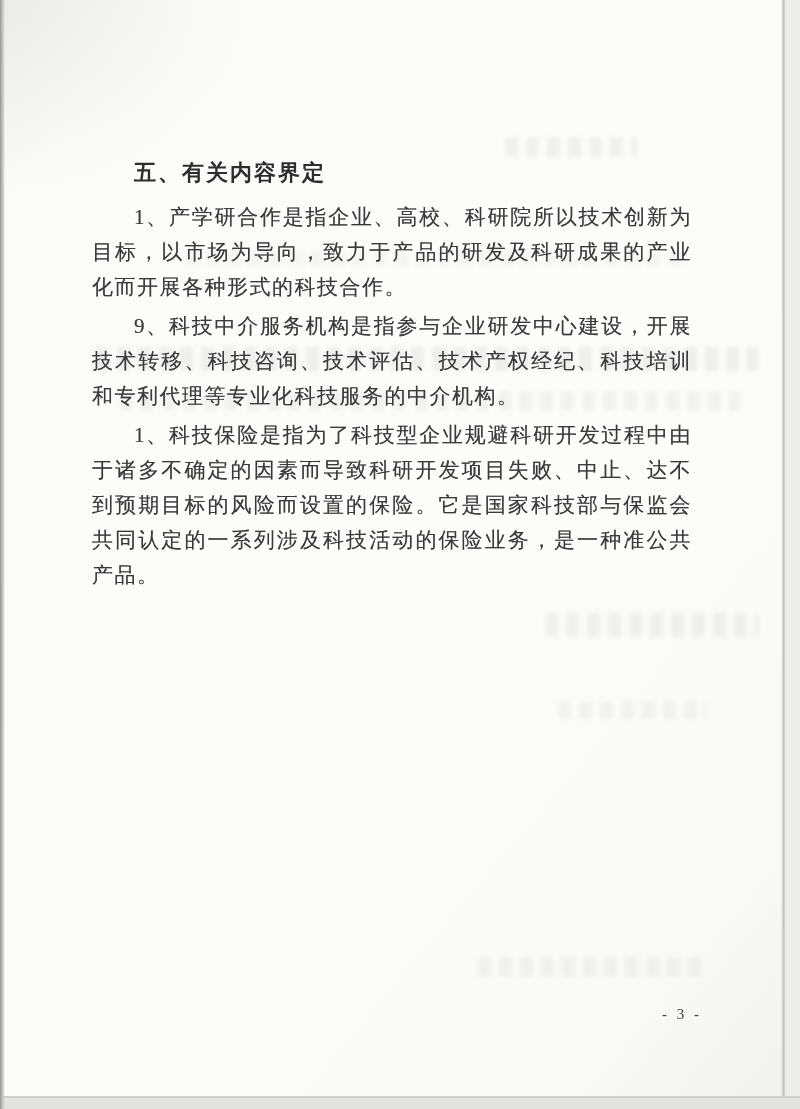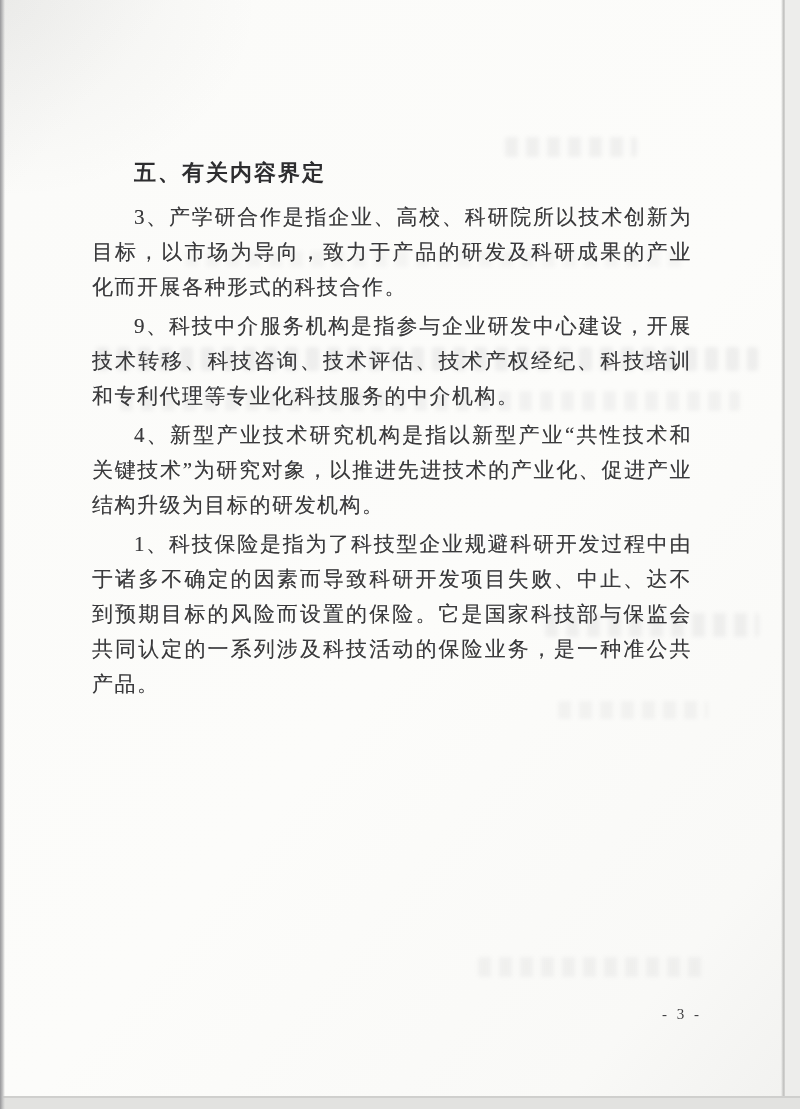--- a/index.html
+++ b/index.html
@@ -70,23 +70,22 @@
   <div class="smudge s1"></div>
   <div class="smudge s2"></div>
   <div class="smudge s3"></div>
   <div class="smudge s4"></div>
   <div class="smudge s5"></div>
   <div class="smudge s6"></div>
   <div class="smudge s7"></div>
 
   <div class="doc-body">
     <h2 class="doc-heading">五、有关内容界定</h2>
-    <p class="doc-paragraph">3、产学研合作是指企业、高校、科研院所以技术创新为目标，以市场为导向，致力于产品的研发及科研成果的产业化而开展各种形式的科技合作。</p>
+    <p class="doc-paragraph">1、产学研合作是指企业、高校、科研院所以技术创新为目标，以市场为导向，致力于产品的研发及科研成果的产业化而开展各种形式的科技合作。</p>
     <p class="doc-paragraph">9、科技中介服务机构是指参与企业研发中心建设，开展技术转移、科技咨询、技术评估、技术产权经纪、科技培训和专利代理等专业化科技服务的中介机构。</p>
-    <p class="doc-paragraph">4、新型产业技术研究机构是指以新型产业“共性技术和关键技术”为研究对象，以推进先进技术的产业化、促进产业结构升级为目标的研发机构。</p>
     <p class="doc-paragraph">1、科技保险是指为了科技型企业规避科研开发过程中由于诸多不确定的因素而导致科研开发项目失败、中止、达不到预期目标的风险而设置的保险。它是国家科技部与保监会共同认定的一系列涉及科技活动的保险业务，是一种准公共产品。</p>
   </div>
 
   <div class="page-number">- 3 -</div>
 
   <div class="edge-right-line"></div>
   <div class="edge-right-zone"></div>
   <div class="edge-bottom-line"></div>
   <div class="edge-bottom"></div>
   <div class="edge-left"></div>

